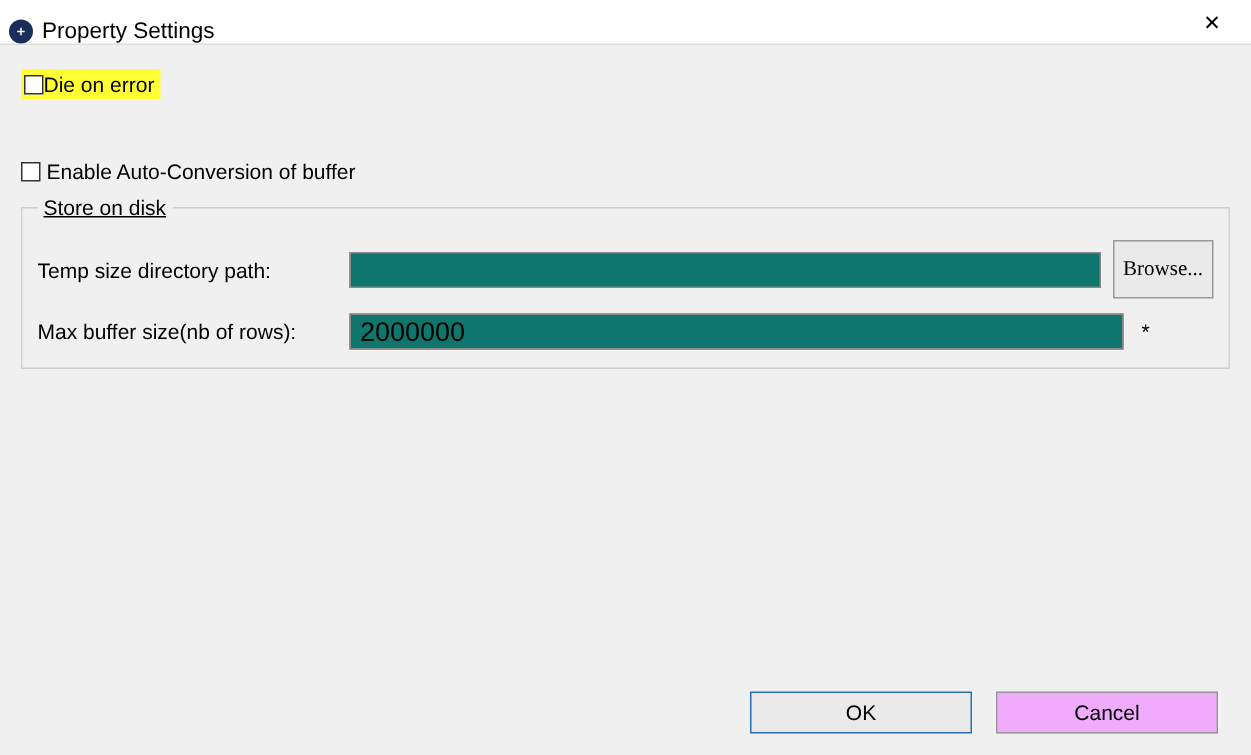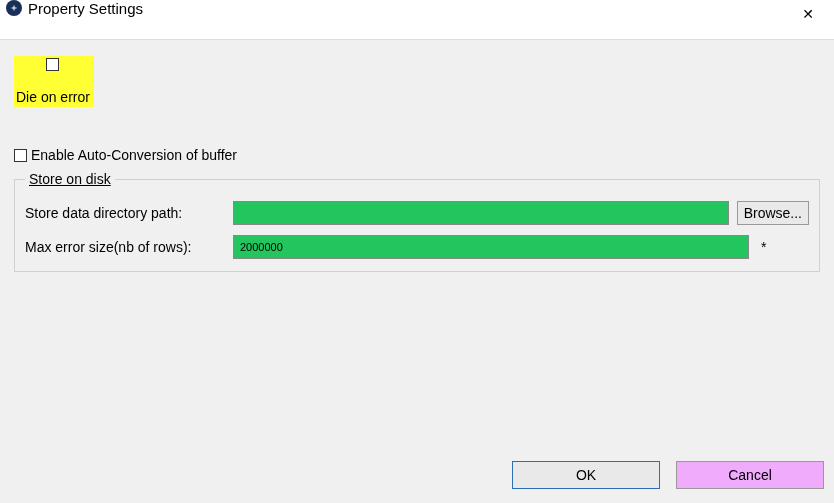--- a/index.html
+++ b/index.html
@@ -8,25 +8,25 @@
     width: 834px;
     height: 503px;
     font-family: "Segoe UI", Tahoma, sans-serif;
     font-size: 14px;
     background: #f0f0f0;
     color: #000;
     overflow: hidden;
     position: relative;
   }
   .titlebar {
-    height: 40px;
+    height: 30px;
     background: #fff;
     border-bottom: 1px solid #ddd;
     display: flex;
-    align-items: flex-start;
+    align-items: flex-end;
     padding: 0 6px 0 6px;
   }
   .titlebar .app-icon {
     width: 16px; height: 16px;
     border-radius: 50%;
     background: #1a2e5a;
     display: inline-flex;
     align-items: center;
     justify-content: center;
     margin-right: 6px;
@@ -48,21 +48,21 @@
     align-items: center;
     gap: 4px;
     margin-bottom: 6px;
   }
   .chk {
     width: 13px; height: 13px;
     border: 1px solid #333;
     background: #fff;
     display: inline-block;
   }
-  .hl { background: #ffff33; padding: 2px 4px 2px 2px; display: inline-flex; align-items: center; gap:18px;flex-direction:column; }
+  .hl { background: #ffff33; padding: 2px 4px 2px 2px; display: inline-flex; align-items: center; gap:0; }
   .gap { height: 34px; }
   fieldset {
     border: 1px solid #d0d0d0;
     margin: 8px 0 0 0;
     padding: 14px 10px 12px 10px;
     position: relative;
   }
   legend {
     font-size: 14px;
     padding: 0 4px;
@@ -76,39 +76,39 @@
   }
   .form-row:last-child { margin-bottom: 0; }
   .form-label {
     width: 200px;
     flex: 0 0 auto;
   }
   .text-input {
     flex: 1;
     height: 24px;
     border: 1px solid #888;
-    background: #22c55e;
+    background: #0f766e;
     padding: 2px 6px;
     font-family: inherit;
-    font-size: 11px;
+    font-size: 18px;
   }
   .browse-btn {
-    height: 24px;
+    height: 39px;
     border: 1px solid #999;
     background: #e9e9e9;
     padding: 0 6px;
-    font-family: Liberation Sans, sans-serif;
+    font-family: Liberation Serif, serif;
     font-size: 14px;
     cursor: pointer;
   }
   .asterisk { width: 52px; padding-left:4px; }
   .button-bar {
     position: absolute;
     bottom: 14px;
-    right: 10px;
+    right: 22px;
     display: flex;
     gap: 16px;
   }
   .dlg-btn {
     width: 148px;
     height: 28px;
     border: 1px solid #999;
     background: #f0abfc;
     font-family: inherit;
     font-size: 14px;
@@ -150,27 +150,27 @@
 
   <div class="chk-row">
     <span class="chk"></span>
     <span>Enable Auto-Conversion of buffer</span>
   </div>
 
   <fieldset>
     <legend>Store on disk</legend>
 
     <div class="form-row">
-      <span class="form-label">Store data directory path:</span>
+      <span class="form-label">Temp size directory path:</span>
       <input type="text" class="text-input" value="" style="">
       <button class="browse-btn">Browse...</button>
     </div>
 
     <div class="form-row">
-      <span class="form-label">Max error size(nb of rows):</span>
+      <span class="form-label">Max buffer size(nb of rows):</span>
       <input type="text" class="text-input" value="2000000" style="">
       <span class="asterisk">*</span>
     </div>
   </fieldset>
 
 </div>
 
 <div class="button-bar">
   <button class="dlg-btn primary">OK</button>
   <button class="dlg-btn">Cancel</button>

